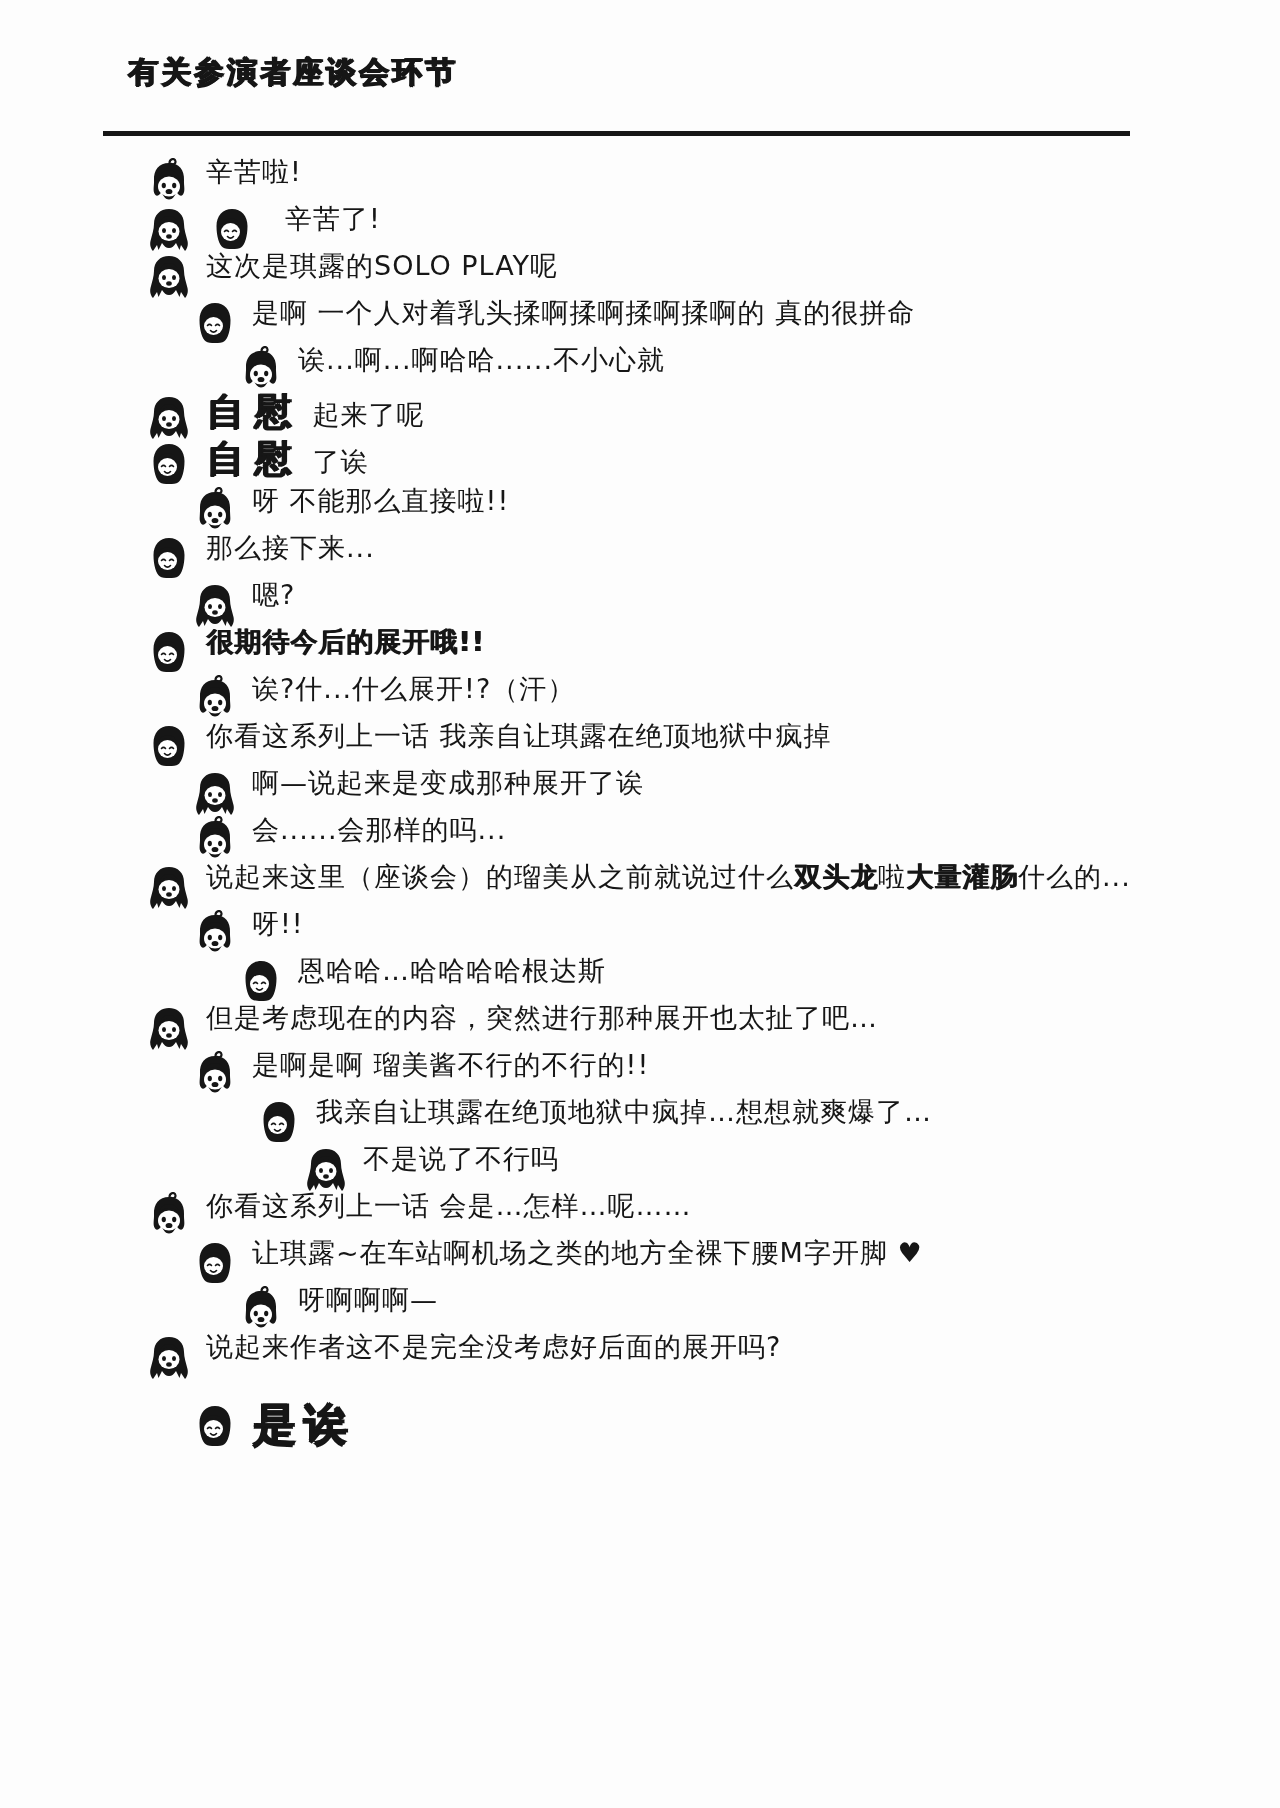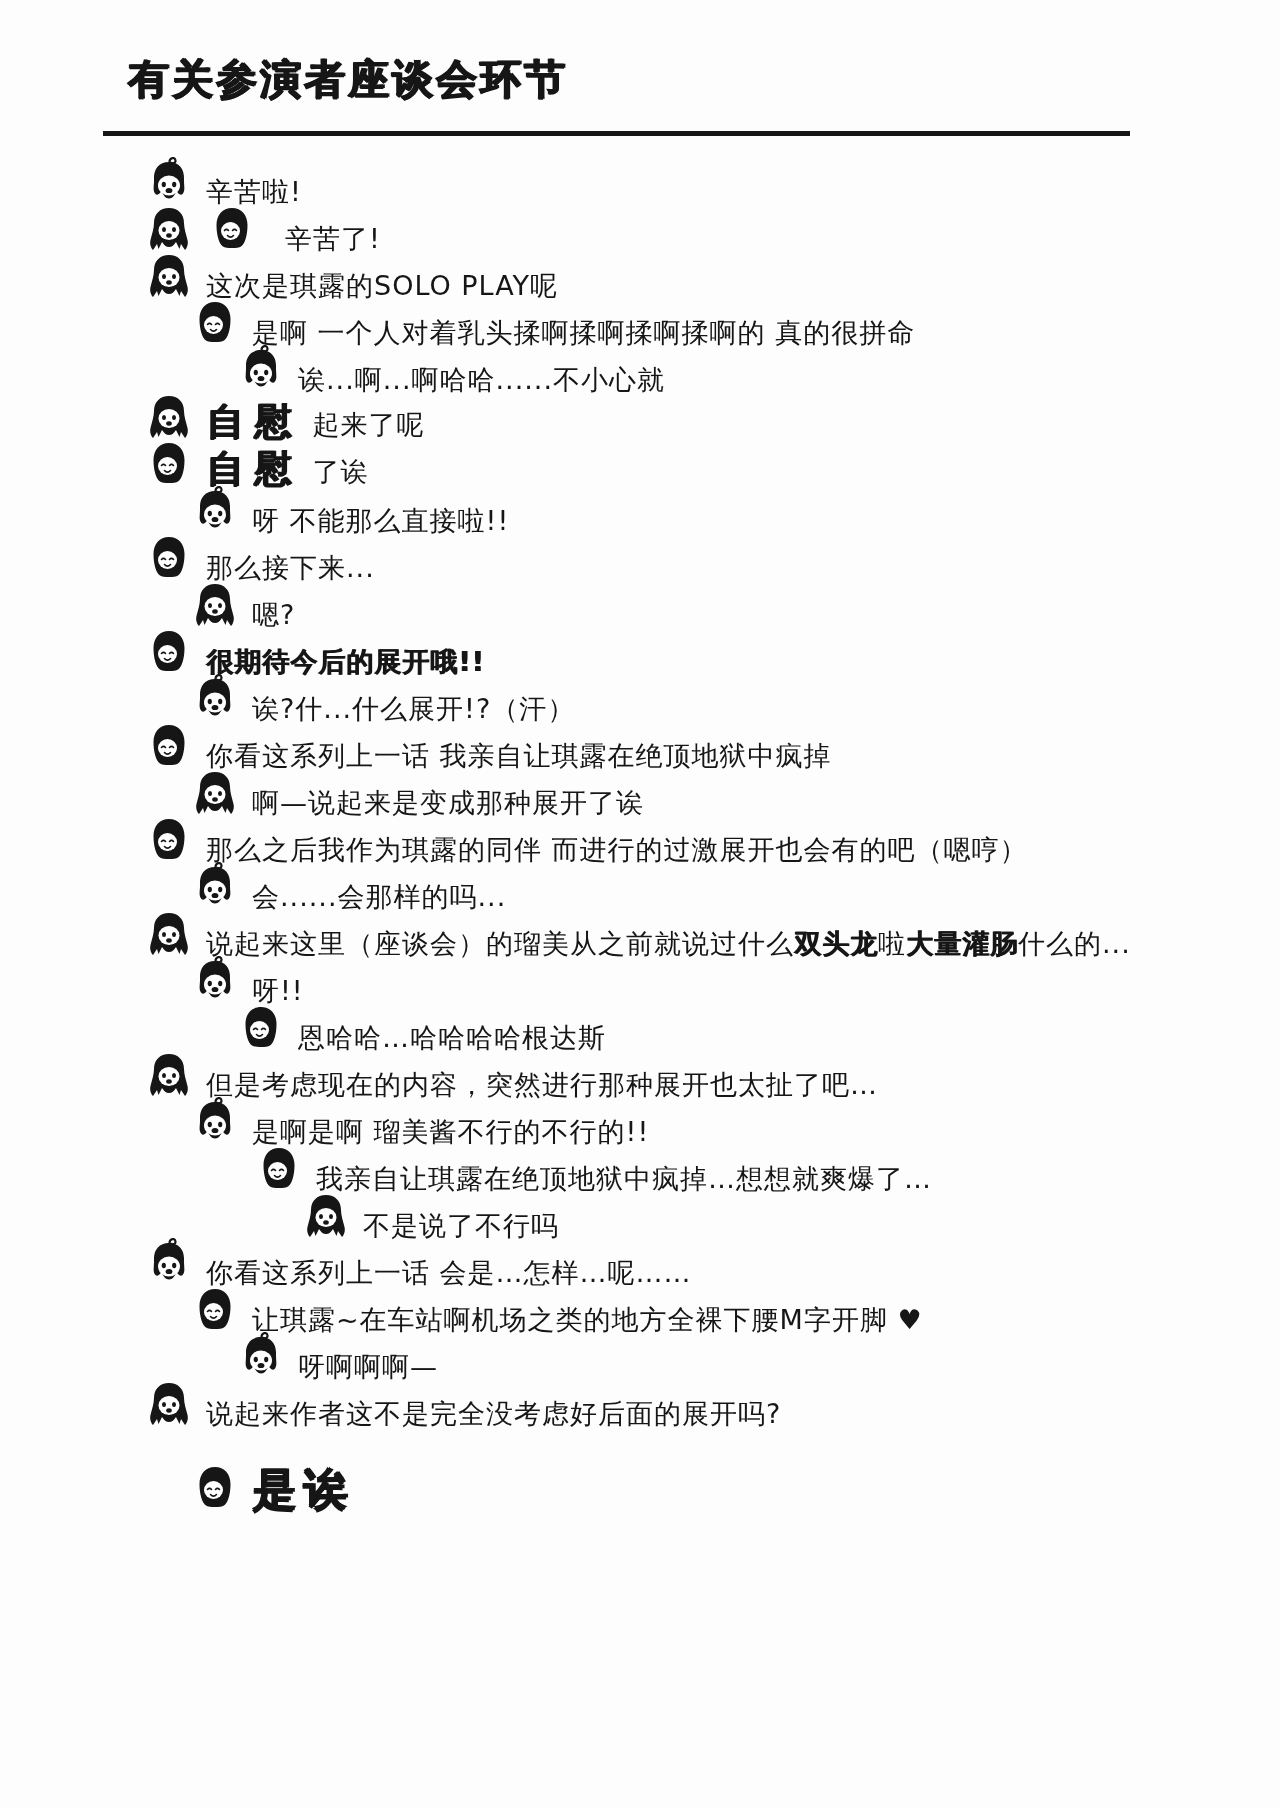--- a/index.html
+++ b/index.html
@@ -4,30 +4,30 @@
 <style>
   html,body{margin:0;padding:0;}
   body{
     width:1280px;height:1808px;
     background:#fdfdfd;color:#161616;
     font-family:"DejaVu Sans","Liberation Sans",sans-serif;
     position:relative;overflow:hidden;
   }
   .title{
     position:absolute;left:128px;top:52px;
-    font-size:41px;font-weight:900;letter-spacing:3px;
+    font-size:30px;font-weight:900;letter-spacing:3px;
     text-shadow:1.6px 0 currentColor,-0.8px 0 currentColor,0 1.2px currentColor;
   }
   .rule{
     position:absolute;left:103px;top:131px;width:1027px;height:5px;
     border-top:3px solid #161616;border-bottom:2px solid #161616;
     box-sizing:border-box;
   }
   .dialogue{position:absolute;left:0;top:158px;width:1280px;}
-  .row{display:flex;align-items:flex-end;height:47px;}
+  .row{display:flex;align-items:flex-start;height:47px;}
   .row-big{height:62px;margin-top:22px;}
   .face{width:42px;height:48px;flex:0 0 auto;margin-right:5px;display:inline-flex;}
   .face svg{width:100%;height:100%;}
   .text{margin-left:11px;font-size:27px;letter-spacing:1px;white-space:nowrap;line-height:1;}
   .seg-normal{}
   .seg-bold{font-weight:700;text-shadow:0.9px 0 currentColor;}
   .seg-brush{
     font-weight:900;font-size:37px;letter-spacing:11px;
     text-shadow:1.8px 0 currentColor,0 1.4px currentColor;
     margin-right:1px;
@@ -232,33 +232,20 @@
     <path d="M21 4 C12 4 6 10 6 19 C6 24 4 30 2.5 36 C1.5 40 3 44 5 46 L9 40 L10.5 45 L14 38 C16 41 18 43 21 43 C24 43 26 41 28 38 L31.5 45 L33 40 L37 46 C39 44 40.5 40 39.5 36 C38 30 36 24 36 19 C36 10 30 4 21 4 Z" fill="#161616"></path>
     <ellipse cx="21" cy="26.5" rx="10.5" ry="9.5" fill="#fff"></ellipse>
     <path d="M21 11 C15.5 11 12 15 11 20.5 C14.5 16 17.5 14.5 21 14.5 C24.5 14.5 27.5 16 31 20.5 C30 15 26.5 11 21 11 Z" fill="#161616"></path>
     <ellipse cx="16" cy="25.5" rx="2" ry="2.6" fill="#161616"></ellipse>
     <ellipse cx="26" cy="25.5" rx="2" ry="2.6" fill="#161616"></ellipse>
     <ellipse cx="21" cy="31.5" rx="2.8" ry="2.2" fill="#161616"></ellipse>
   </svg>
       </span>
       <span class="text"><span class="seg-normal">啊—说起来是变成那种展开了诶</span></span>
     </div>
-    <div class="row" style="margin-left: 148px;">
-      <span class="face">
-        <svg viewBox="0 0 42 48" xmlns="http://www.w3.org/2000/svg">
-    <path d="M21 4 C11.5 4 5.5 11 5.5 21 C5.5 31 8 40 12 42.5 C15 44.5 27 44.5 30 42.5 C34 40 36.5 31 36.5 21 C36.5 11 30.5 4 21 4 Z" fill="#161616"></path>
-    <ellipse cx="19.5" cy="27" rx="9.5" ry="9" fill="#fff"></ellipse>
-    <path d="M19.5 13 C14 13 10.5 17 10 23 C13.5 18 16 16.5 19.5 16.5 C23 16.5 26 18 29 23 C28.5 17 25 13 19.5 13 Z" fill="#161616"></path>
-    <path d="M13.5 26.5 Q15.5 24.3 17.5 26.5" fill="none" stroke="#161616" stroke-width="1.6" stroke-linecap="round"></path>
-    <path d="M21.5 26.5 Q23.5 24.3 25.5 26.5" fill="none" stroke="#161616" stroke-width="1.6" stroke-linecap="round"></path>
-    <path d="M16.5 31.5 Q19.5 34.8 22.5 31.5" fill="none" stroke="#161616" stroke-width="1.6" stroke-linecap="round"></path>
-  </svg>
-      </span>
-      <span class="text"><span class="seg-normal">那么之后我作为琪露的同伴 而进行的过激展开也会有的吧（嗯哼）</span></span>
-    </div>
     <div class="row" style="margin-left: 194px;">
       <span class="face">
         <svg viewBox="0 0 42 48" xmlns="http://www.w3.org/2000/svg">
     <path d="M22 7 C20 1 27 -1 27.5 3.5 C27.8 6 25 7 23.5 6" fill="none" stroke="#161616" stroke-width="2.2" stroke-linecap="round"></path>
     <path d="M21 5 C11 5 5.5 12 6 22 C6.3 28 4.5 33 7 36.5 C9.5 39.5 12.5 36 13.5 33.5 C15 38 17.5 41.5 21 41.5 C24.5 41.5 27 38 28.5 33.5 C29.5 36 32.5 39.5 35 36.5 C37.5 33 35.7 28 36 22 C36.5 12 31 5 21 5 Z" fill="#161616"></path>
     <ellipse cx="21" cy="28.5" rx="11" ry="10" fill="#fff"></ellipse>
     <path d="M21 12 C15 12 11.5 16.5 10.5 22.5 C14 17.5 17 16 21 16 C25 16 28 17.5 31.5 22.5 C30.5 16.5 27 12 21 12 Z" fill="#161616"></path>
     <ellipse cx="15.8" cy="27.5" rx="2.1" ry="2.8" fill="#161616"></ellipse>
     <ellipse cx="26.2" cy="27.5" rx="2.1" ry="2.8" fill="#161616"></ellipse>
     <ellipse cx="21" cy="33.5" rx="3.4" ry="2.6" fill="#161616"></ellipse>

